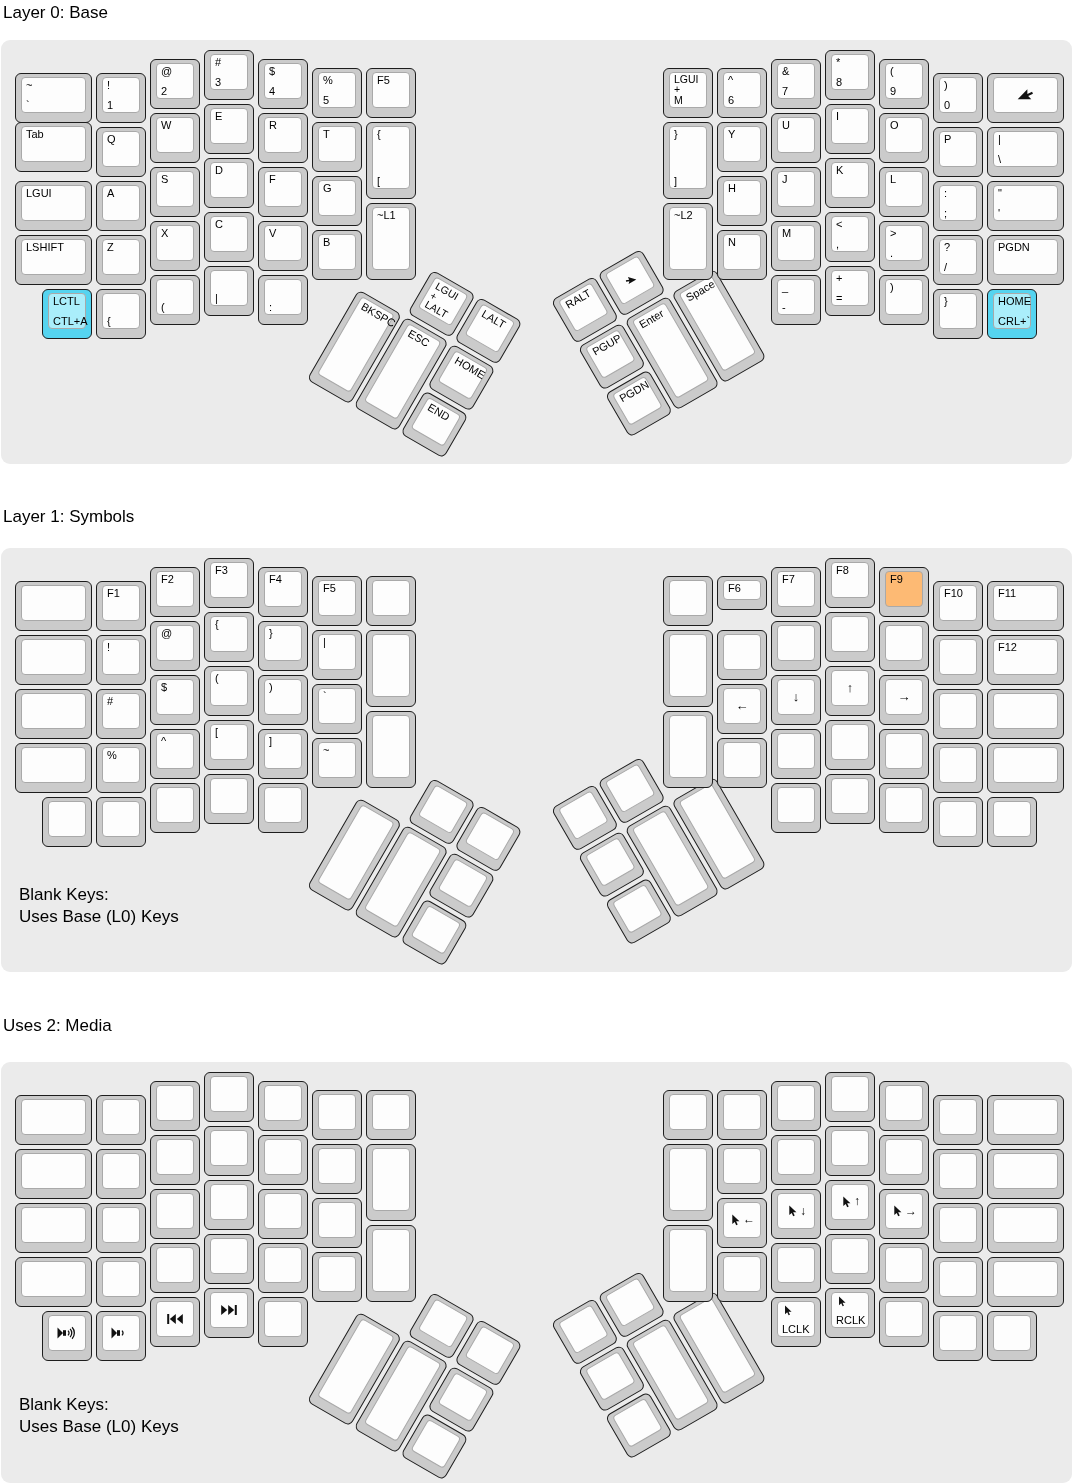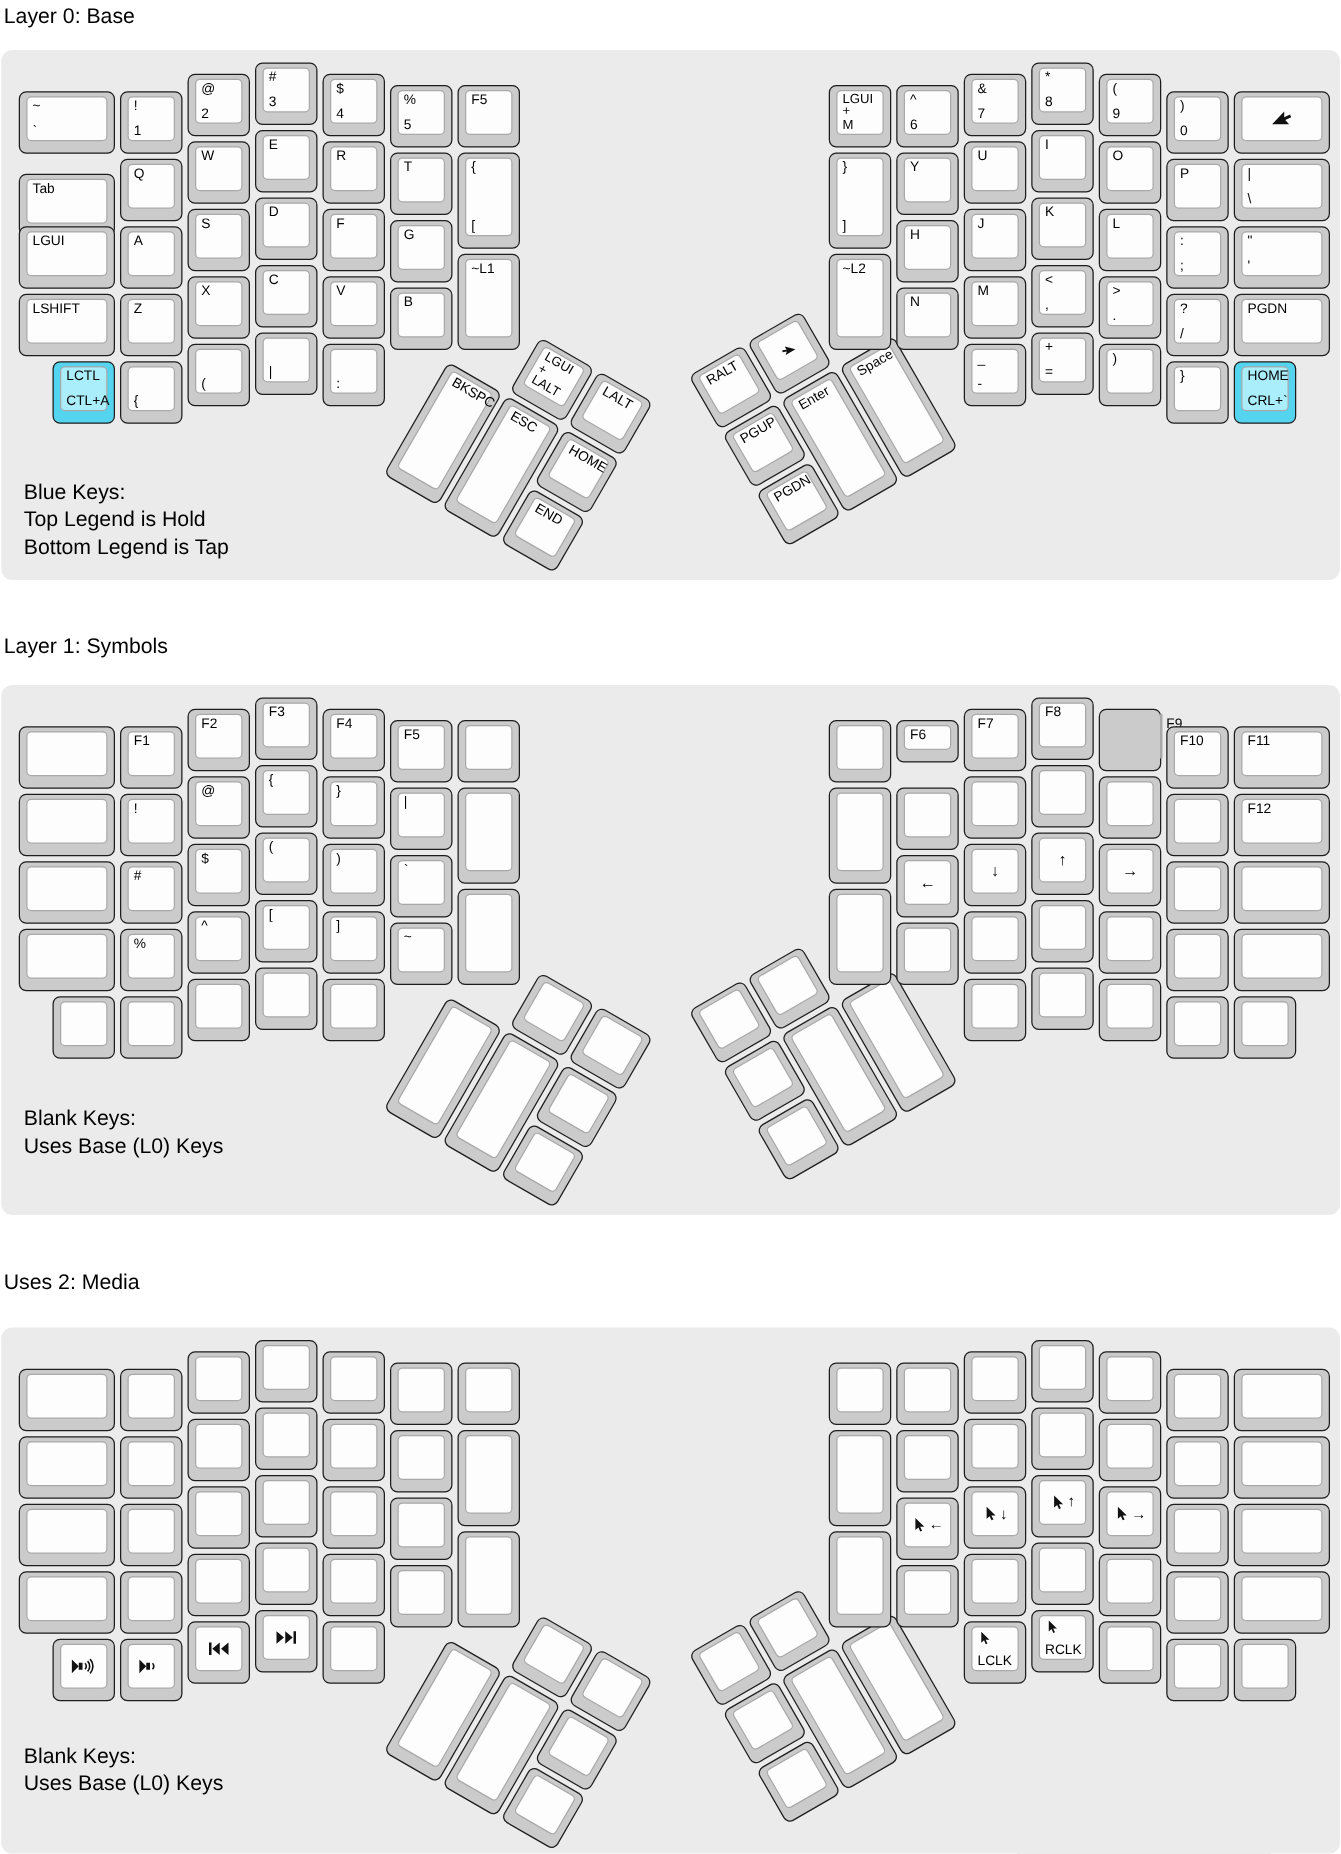--- a/index.html
+++ b/index.html
@@ -97,21 +97,21 @@
             <div class="leg t">Space</div>
           </div>
         </div>
       </div>
       <div class="key" style="left: 14px; top: 33.22px; width: 77px; height: 50px; background: rgb(203, 203, 203); border-color: rgb(29, 29, 29);">
         <div class="face" style="background: rgb(253, 253, 253);">
           <div class="leg t">~</div>
           <div class="leg b">`</div>
         </div>
       </div>
-      <div class="key" style="left: 14px; top: 99px; width: 77px; height: 50px; background: rgb(203, 203, 203); border-color: rgb(29, 29, 29);">
+      <div class="key" style="left: 14px; top: 82px; width: 77px; height: 50px; background: rgb(203, 203, 203); border-color: rgb(29, 29, 29);">
         <div class="face" style="background: rgb(253, 253, 253);">
           <div class="leg t">Tab</div>
         </div>
       </div>
       <div class="key" style="left: 14px; top: 141.22px; width: 77px; height: 50px; background: rgb(203, 203, 203); border-color: rgb(29, 29, 29);">
         <div class="face" style="background: rgb(253, 253, 253);">
           <div class="leg t">LGUI</div>
         </div>
       </div>
       <div class="key" style="left: 14px; top: 195.22px; width: 77px; height: 50px; background: rgb(203, 203, 203); border-color: rgb(29, 29, 29);">
@@ -441,25 +441,20 @@
           <div class="leg t">}</div>
         </div>
       </div>
       <div class="key" style="left: 986px; top: 249.22px; width: 50px; height: 50px; background: rgb(85, 212, 240); border-color: rgb(29, 29, 29);">
         <div class="face" style="background: rgb(170, 238, 251);">
           <div class="leg t">HOME</div>
           <div class="leg b">CRL+`</div>
         </div>
       </div>
     </div>
-  <div class="note" style="top:343px">
-    <div>Blue Keys:</div>
-    <div>Top Legend is Hold</div>
-    <div>Bottom Legend is Tap</div>
-  </div>
 </section>
 
 <div class="layer-title" style="top:507px">Layer 1: Symbols</div>
 <section class="panel" style="top:548px;height:424px">
   <div class="keys" id="keys-1">
       <div class="cluster" style="left: 384px; top: 200px; transform: rotate(30deg);">
         <div class="key" style="left: 56px; top: 2px; width: 50px; height: 50px; background: rgb(203, 203, 203); border-color: rgb(29, 29, 29);">
           <div class="face" style="background: rgb(253, 253, 253);"></div>
         </div>
         <div class="key" style="left: 110px; top: 2px; width: 50px; height: 50px; background: rgb(203, 203, 203); border-color: rgb(29, 29, 29);">
@@ -685,21 +680,21 @@
       </div>
       <div class="key" style="left: 824px; top: 118px; width: 50px; height: 50px; background: rgb(203, 203, 203); border-color: rgb(29, 29, 29);">
         <div class="face" style="background: rgb(253, 253, 253);">
           <div class="leg c">↑</div>
         </div>
       </div>
       <div class="key" style="left: 824px; top: 172px; width: 50px; height: 50px; background: rgb(203, 203, 203); border-color: rgb(29, 29, 29);">
         <div class="face" style="background: rgb(253, 253, 253);"></div>
       </div>
       <div class="key" style="left: 878px; top: 19.18px; width: 50px; height: 50px; background: rgb(203, 203, 203); border-color: rgb(29, 29, 29);">
-        <div class="face" style="background: #fdba74; margin-left: 43px;">
+        <div class="face" style="background: #fdba74;">
           <div class="leg t">F9</div>
         </div>
       </div>
       <div class="key" style="left: 878px; top: 73.18px; width: 50px; height: 50px; background: rgb(203, 203, 203); border-color: rgb(29, 29, 29);">
         <div class="face" style="background: rgb(253, 253, 253);"></div>
       </div>
       <div class="key" style="left: 878px; top: 127.18px; width: 50px; height: 50px; background: rgb(203, 203, 203); border-color: rgb(29, 29, 29);">
         <div class="face" style="background: rgb(253, 253, 253);">
           <div class="leg c">→</div>
         </div>

